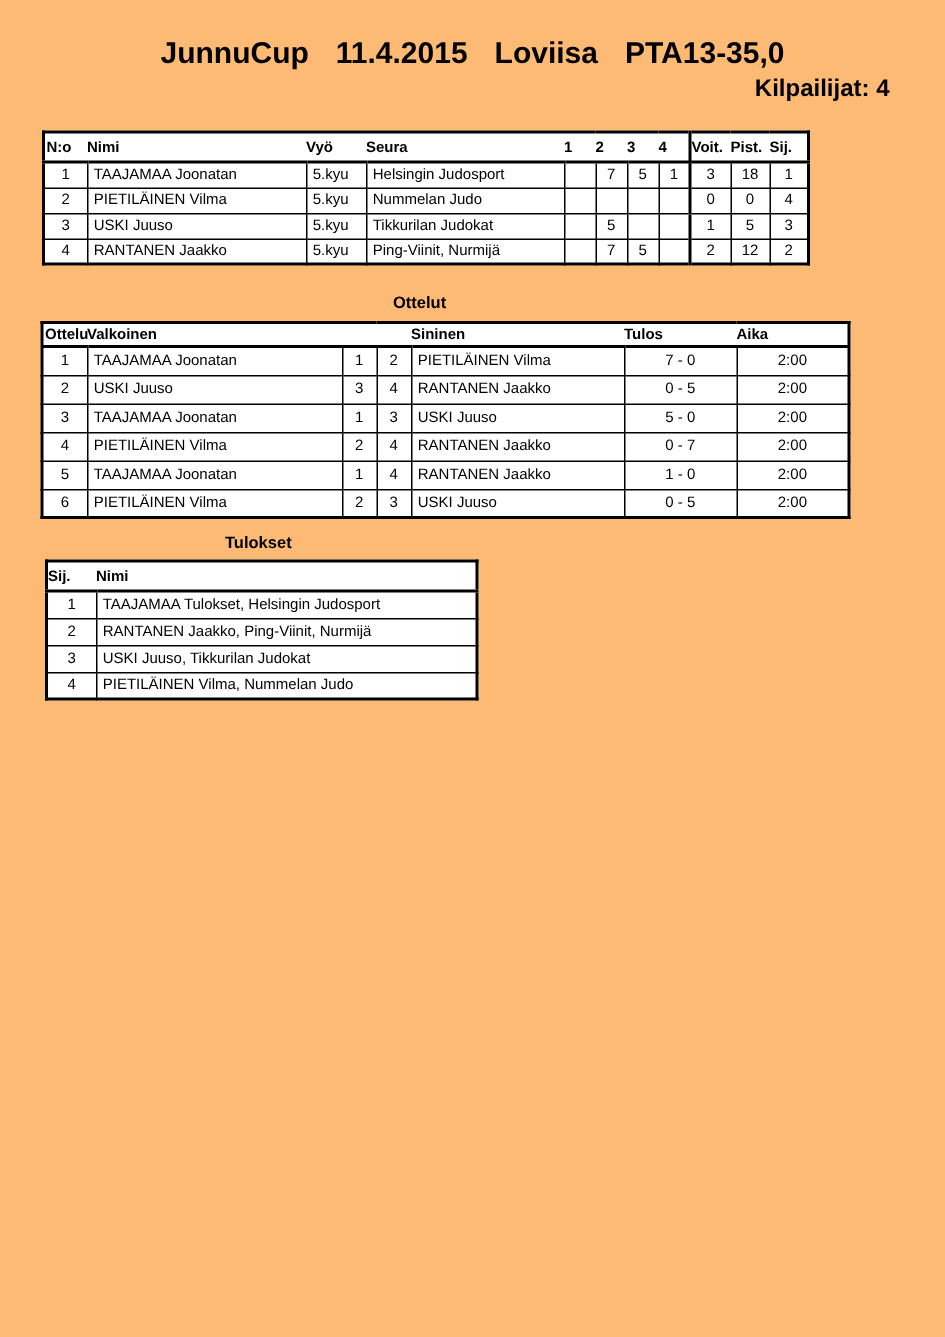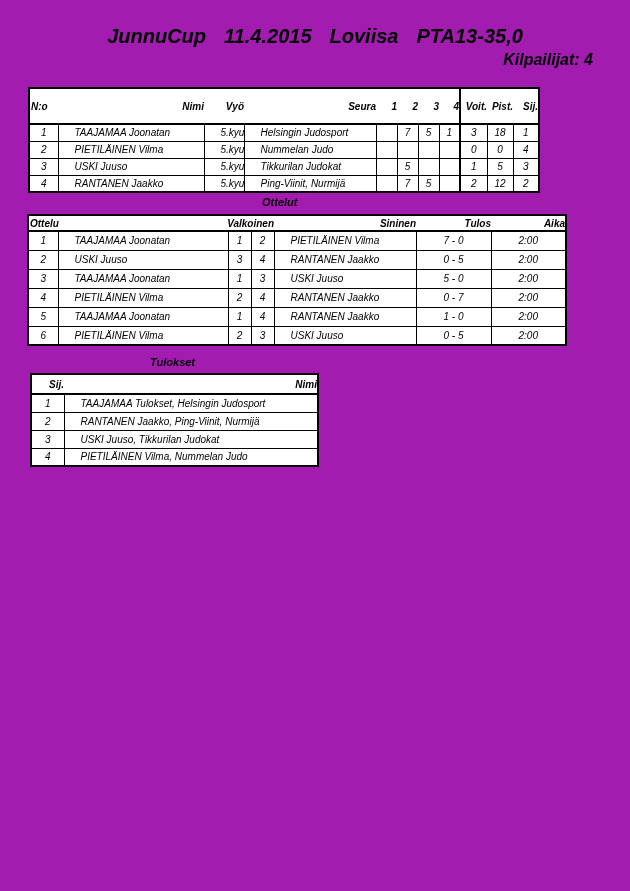--- a/index.html
+++ b/index.html
@@ -1,18 +1,18 @@
 <!DOCTYPE html>
 <html><head>
 <meta charset="utf-8">
 <style>
   html,body{margin:0;padding:0;background:#fff;}
   .page{
-    position:relative;width:630px;height:891px;background:#a21caf;
-    font-family:"Liberation Sans",sans-serif;color:#000;overflow:hidden;font-style:italic;
+    position:relative;width:630px;height:891px;background:#fdba74;
+    font-family:"Liberation Sans",sans-serif;color:#000;overflow:hidden;
   }
   .title{
     position:absolute;top:25px;left:0;width:630px;text-align:center;
     font-size:20px;font-weight:bold;white-space:nowrap;
   }
   .title span{display:inline-block;}
   .title span:not(:last-child){margin-right:18px;}
   .count{
     position:absolute;top:51px;right:37px;font-size:16px;font-weight:bold;
   }
@@ -26,31 +26,31 @@
     position:absolute;border-collapse:collapse;table-layout:fixed;
     background:#fff;font-size:10px;
   }
   .t1{left:28px;top:87px;width:510px;}
   .t2{left:27px;top:214px;width:538px;}
   .t3{left:30px;top:373px;width:287px;}
   table,tr,td,th{border-color:#000;}
   table{border:2px solid #000;}
   th{
     border:none;border-bottom:2px solid #000;
-    font-size:10px;font-weight:bold;text-align:right;padding:0;
+    font-size:10px;font-weight:bold;text-align:left;padding:0;
     vertical-align:middle;
   }
   td{
     border:1px solid #000;padding:0;text-align:center;vertical-align:middle;
     font-size:10px;
   }
-  .t1 tr.hdr{height:36px;} .t1 tr.data{height:17px;}
+  .t1 tr.hdr{height:20px;} .t1 tr.data{height:17px;}
   .t2 tr.hdr{height:16px;} .t2 tr.data{height:19px;}
   .t3 tr.hdr{height:20px;} .t3 tr.data{height:18px;}
-  th.l,td.l{text-align:left;padding-left:16px;}
+  th.l,td.l{text-align:left;padding-left:4px;}
   th.flush{text-align:left;padding-left:1px;}
   .thick-r{border-right:2px solid #000 !important;}
 </style>
 </head>
 <body>
 
 <div class="page">
 
   <div class="title">
     <span>JunnuCup</span><span>11.4.2015</span><span>Loviisa</span><span>PTA13-35,0</span>

